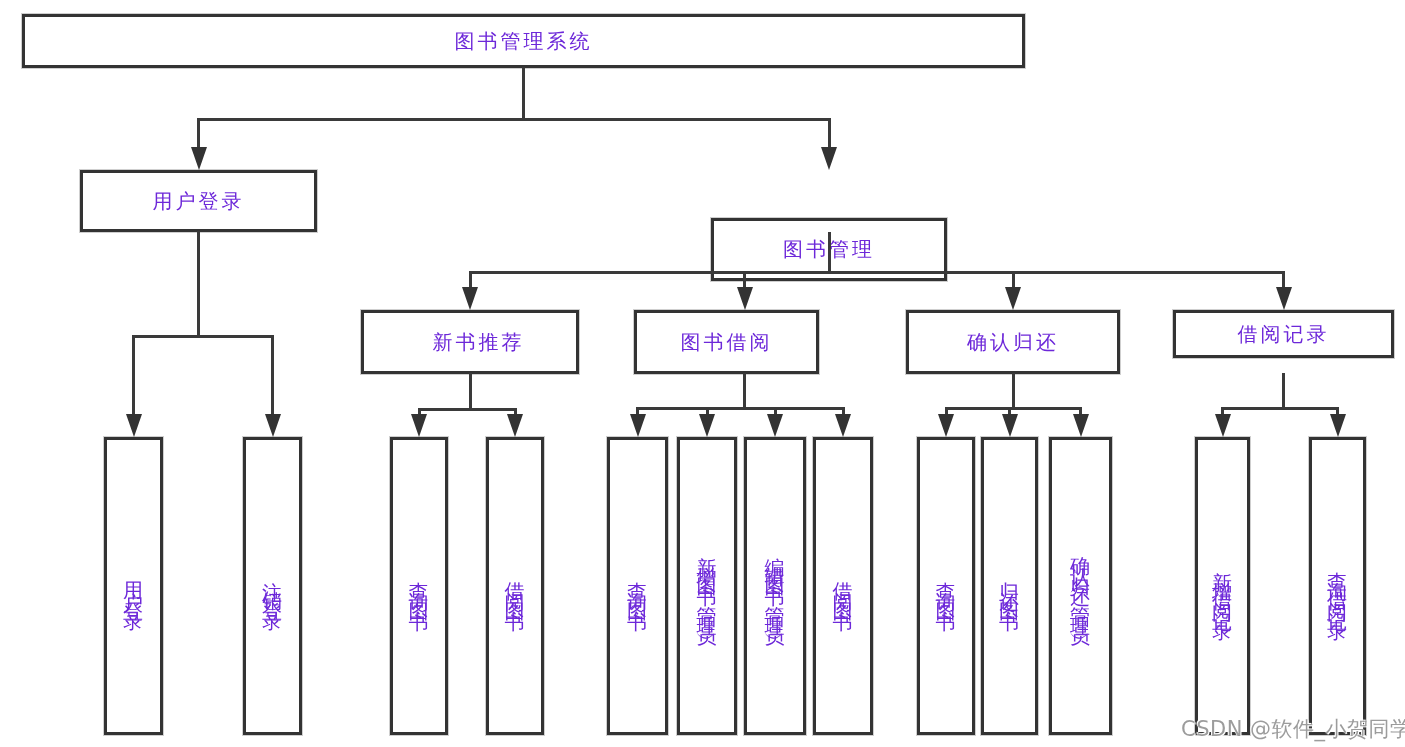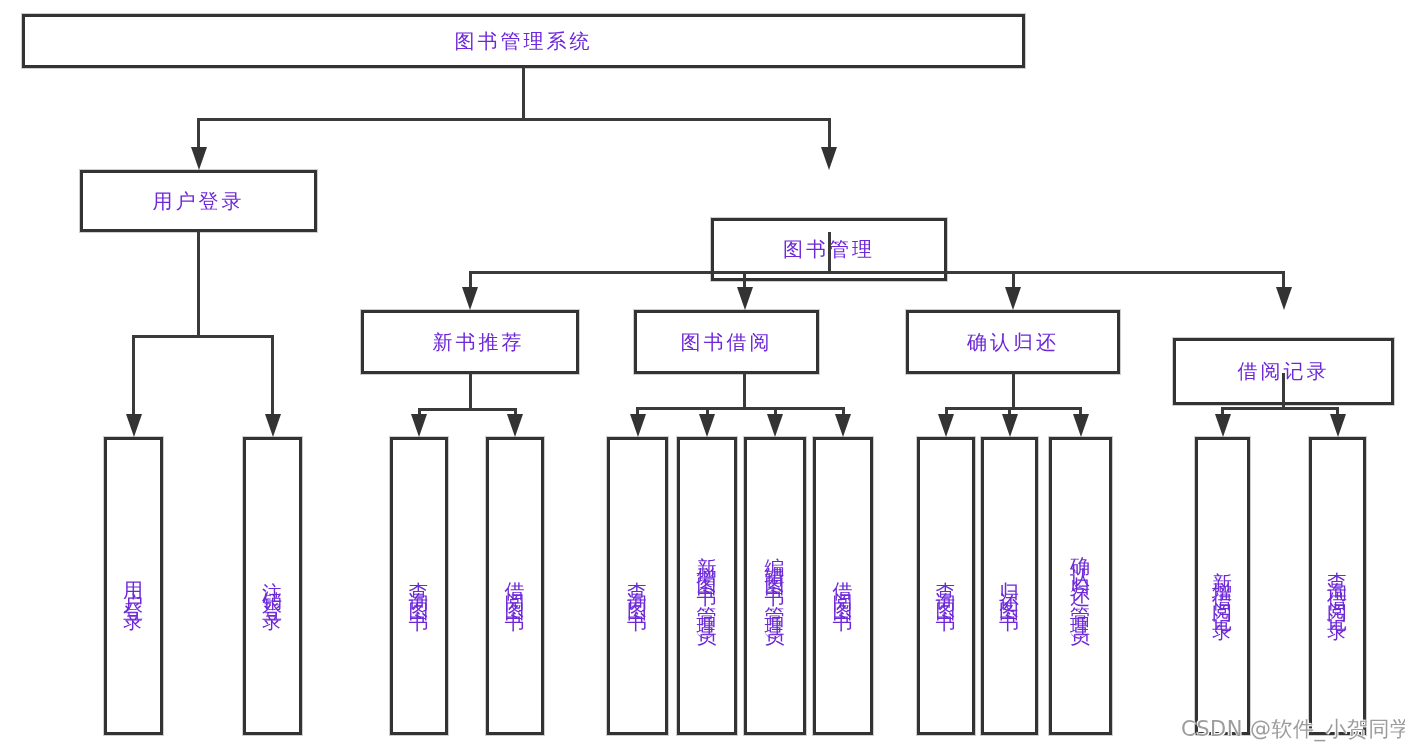--- a/index.html
+++ b/index.html
@@ -65,21 +65,21 @@
 <body>
 
 <div id="canvas">
   <div id="nodes-layer">
       <div class="node node-h" style="left: 22px; top: 14px; width: 1003px; height: 54px;">图书管理系统</div>
       <div class="node node-h" style="left: 80px; top: 170px; width: 237px; height: 62px;">用户登录</div>
       <div class="node node-h" style="left: 711px; top: 170px; width: 236px; height: 63px; margin-top: 48px;">图书管理</div>
       <div class="node node-h" style="left: 361px; top: 310px; width: 218px; height: 64px; padding-left: 17px;">新书推荐</div>
       <div class="node node-h" style="left: 634px; top: 310px; width: 185px; height: 64px;">图书借阅</div>
       <div class="node node-h" style="left: 906px; top: 310px; width: 214px; height: 64px;">确认归还</div>
-      <div class="node node-h" style="left: 1173px; top: 310px; width: 221px; height: 67px; margin-top: 28px;">借阅记录</div>
+      <div class="node node-h" style="left: 1173px; top: 310px; width: 221px; height: 48px;">借阅记录</div>
       <div class="node node-v" style="left: 104px; top: 437px; width: 59px; height: 298px;">用户登录</div>
       <div class="node node-v" style="left: 243px; top: 437px; width: 59px; height: 298px;">注销登录</div>
       <div class="node node-v" style="left: 390px; top: 437px; width: 58px; height: 298px;">查询图书</div>
       <div class="node node-v" style="left: 486px; top: 437px; width: 58px; height: 298px;">借阅图书</div>
       <div class="node node-v" style="left: 607px; top: 437px; width: 61px; height: 298px;">查询图书</div>
       <div class="node node-v" style="left: 677px; top: 437px; width: 60px; height: 298px;">新增图书（管理员）</div>
       <div class="node node-v" style="left: 744px; top: 437px; width: 62px; height: 298px;">编辑图书（管理员）</div>
       <div class="node node-v" style="left: 813px; top: 437px; width: 60px; height: 298px;">借阅图书</div>
       <div class="node node-v" style="left: 917px; top: 437px; width: 58px; height: 298px;">查询图书</div>
       <div class="node node-v" style="left: 981px; top: 437px; width: 57px; height: 298px;">归还图书</div>

